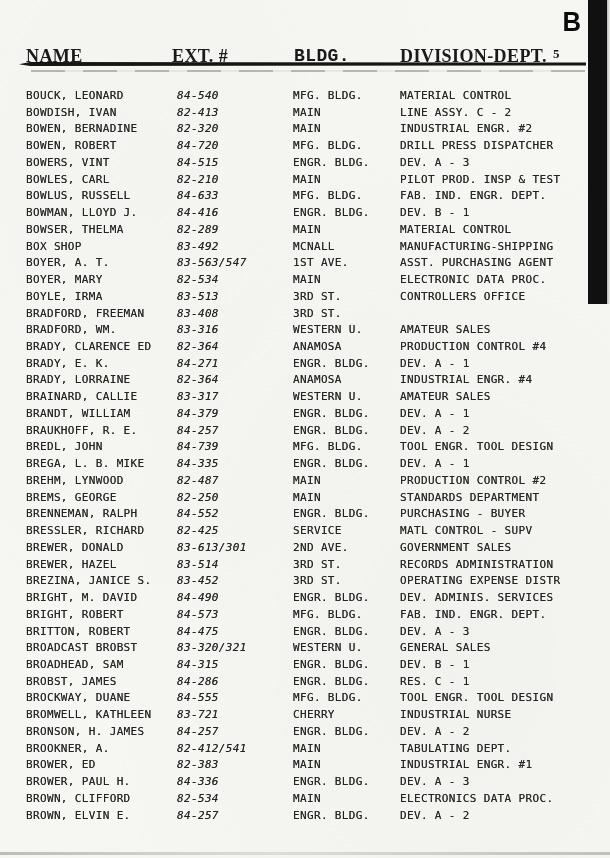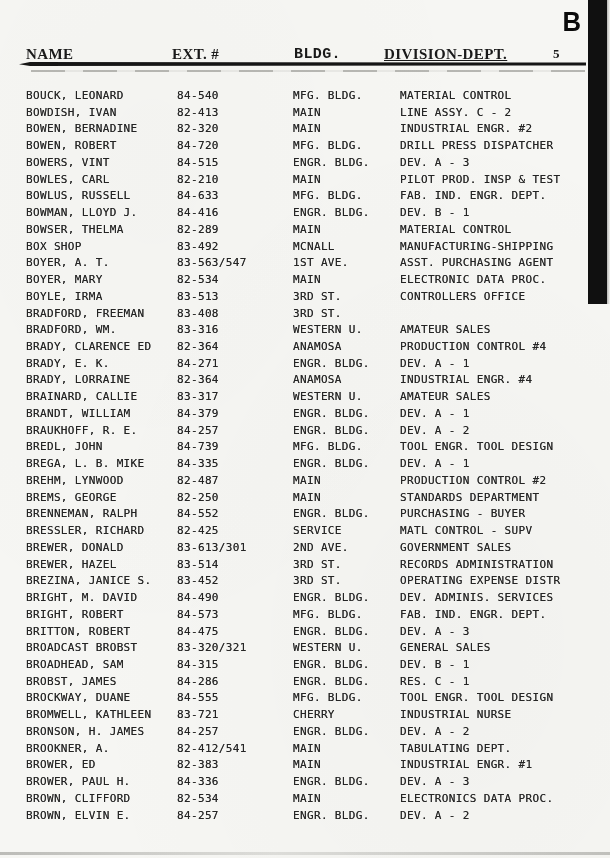--- a/index.html
+++ b/index.html
@@ -19,27 +19,27 @@
   .section-letter{
     position:absolute;left:562px;top:7px;
     font-family:"Liberation Sans", sans-serif;
     font-weight:bold;font-size:27px;color:#0b0b0b;
     transform:scaleX(0.95);
   }
   
   .col-header{
     position:absolute;top:46px;
     font-family:"Liberation Serif", serif;
-    font-weight:bold;font-size:15px;letter-spacing:0.4px;
+    font-weight:bold;font-size:18px;letter-spacing:0.4px;
     color:#1a1a1a;white-space:pre;
   }
   .col-header.name{left:26px;}
   .col-header.ext{left:172px;}
   .col-header.bldg{left:294px;font-family:Liberation Mono, monospace;}
-  .col-header.division{left:384px;text-decoration:underline;}
+  .col-header.division{left:400px;text-decoration:underline;}
   .page-number{
     position:absolute;top:46px;left:553px;
     font-family:"Liberation Serif", serif;
     font-weight:bold;font-size:13px;color:#1a1a1a;
   }
   
   .header-rule{
     position:absolute;left:19px;top:62px;width:567px;height:4px;
     background:#151515;
     clip-path:polygon(0 55%, 11px 0, 100% 12%, 100% 88%, 11px 100%);
@@ -51,21 +51,21 @@
   }
   
   .rows{position:absolute;left:26px;top:88px;width:562px;}
   .row{position:relative;height:16.74px;}
   .cell{
     position:absolute;top:0;line-height:16.9px;
     font-size:11px;letter-spacing:0.35px;color:var(--ink,#242424);
     white-space:pre;text-shadow:0 0 0.6px rgba(30,30,30,0.65);
   }
   .cell-name{left:0;}
-  .cell-ext{left:151px;}
+  .cell-ext{left:151px;font-style:italic;}
   .cell-bldg{left:267px;}
   .cell-dept{left:374px;}
   
   .scan-bar{
     position:absolute;left:588px;top:0;width:19px;height:304px;
     background:var(--bar,#101010);
   }
   .scan-bar-soft{
     position:absolute;left:607px;top:0;width:3px;height:304px;
     background:linear-gradient(90deg, rgba(60,60,60,0.35), rgba(60,60,60,0));

